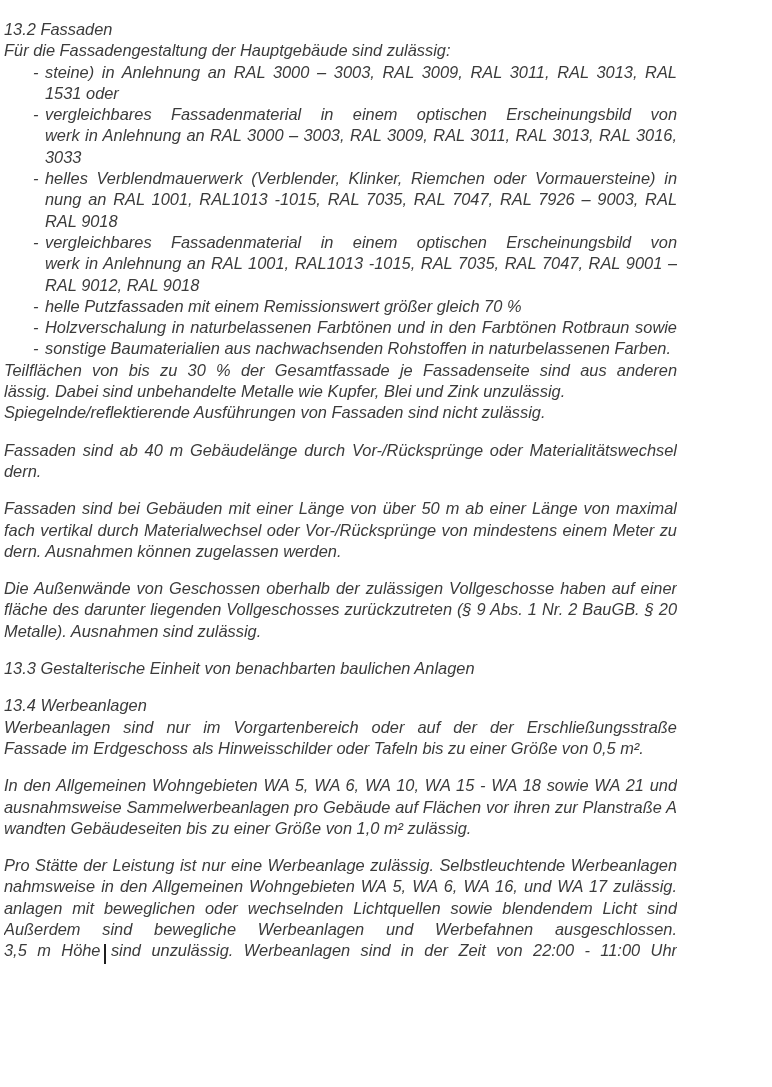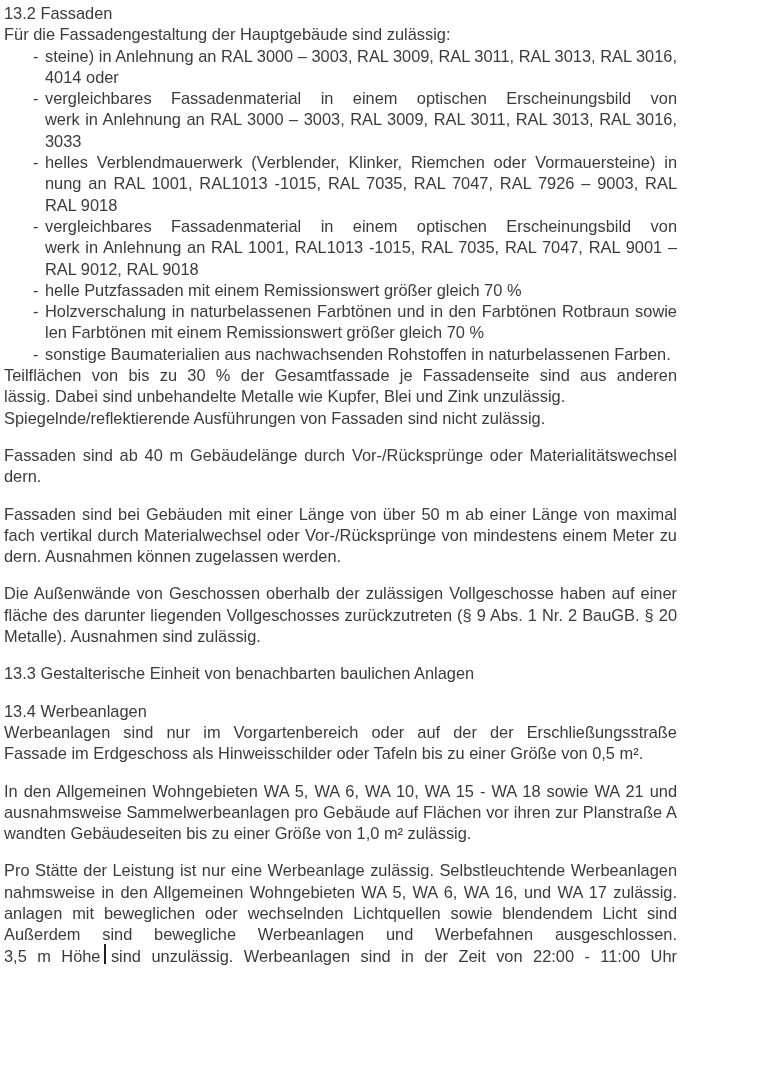--- a/index.html
+++ b/index.html
@@ -10,23 +10,24 @@
     font-family: "Liberation Sans", "DejaVu Sans", sans-serif;
     font-size: 16.4px;
     line-height: 21.3px;
     color: #3b3b3b;
     overflow: hidden;
   }
   .page {
     position: relative;
     width: 680px;
     height: 1087px;
-    padding: 3px 3px 0 4px;
+    padding: 19px 3px 0 4px;
     overflow: hidden;
     background: #ffffff;
+    font-style: italic;
   }
   .block { position: relative; }
   .line {
     height: 21.3px;
     overflow: hidden;
     text-align: justify;
     text-align-last: justify;
     white-space: normal;
   }
   .line.last { text-align-last: left; }
@@ -45,21 +46,21 @@
 <div class="page">
   <div class="block para">
       <div class="line last">13.2 Fassaden</div>
     </div>
     <div class="block para">
       <div class="line last">Für die Fassadengestaltung der Hauptgebäude sind zulässig:</div>
     </div>
     <div class="block bullet">
       <span class="marker">-</span>
       <div class="line">steine) in Anlehnung an RAL 3000 – 3003, RAL 3009, RAL 3011, RAL 3013, RAL 3016, RAL</div>
-      <div class="line last">4014 oder</div>
+      <div class="line last">1531 oder</div>
     </div>
     <div class="block bullet">
       <span class="marker">-</span>
       <div class="line">vergleichbares Fassadenmaterial in einem optischen Erscheinungsbild von Verblendmauer-</div>
       <div class="line">werk in Anlehnung an RAL 3000 – 3003, RAL 3009, RAL 3011, RAL 3013, RAL 3016, RAL</div>
       <div class="line last">3033</div>
     </div>
     <div class="block bullet">
       <span class="marker">-</span>
       <div class="line">helles Verblendmauerwerk (Verblender, Klinker, Riemchen oder Vormauersteine) in Anleh-</div>
@@ -72,21 +73,20 @@
       <div class="line">werk in Anlehnung an RAL 1001, RAL1013 -1015, RAL 7035, RAL 7047, RAL 9001 – 9003,</div>
       <div class="line last">RAL 9012, RAL 9018</div>
     </div>
     <div class="block bullet">
       <span class="marker">-</span>
       <div class="line last">helle Putzfassaden mit einem Remissionswert größer gleich 70 %</div>
     </div>
     <div class="block bullet">
       <span class="marker">-</span>
       <div class="line">Holzverschalung in naturbelassenen Farbtönen und in den Farbtönen Rotbraun sowie in hel-</div>
-      <div class="line last">len Farbtönen mit einem Remissionswert größer gleich 70 %</div>
     </div>
     <div class="block bullet">
       <span class="marker">-</span>
       <div class="line last">sonstige Baumaterialien aus nachwachsenden Rohstoffen in naturbelassenen Farben.</div>
     </div>
     <div class="block para">
       <div class="line">Teilflächen von bis zu 30 % der Gesamtfassade je Fassadenseite sind aus anderen Materialien zu-</div>
       <div class="line last">lässig. Dabei sind unbehandelte Metalle wie Kupfer, Blei und Zink unzulässig.</div>
     </div>
     <div class="block para">

